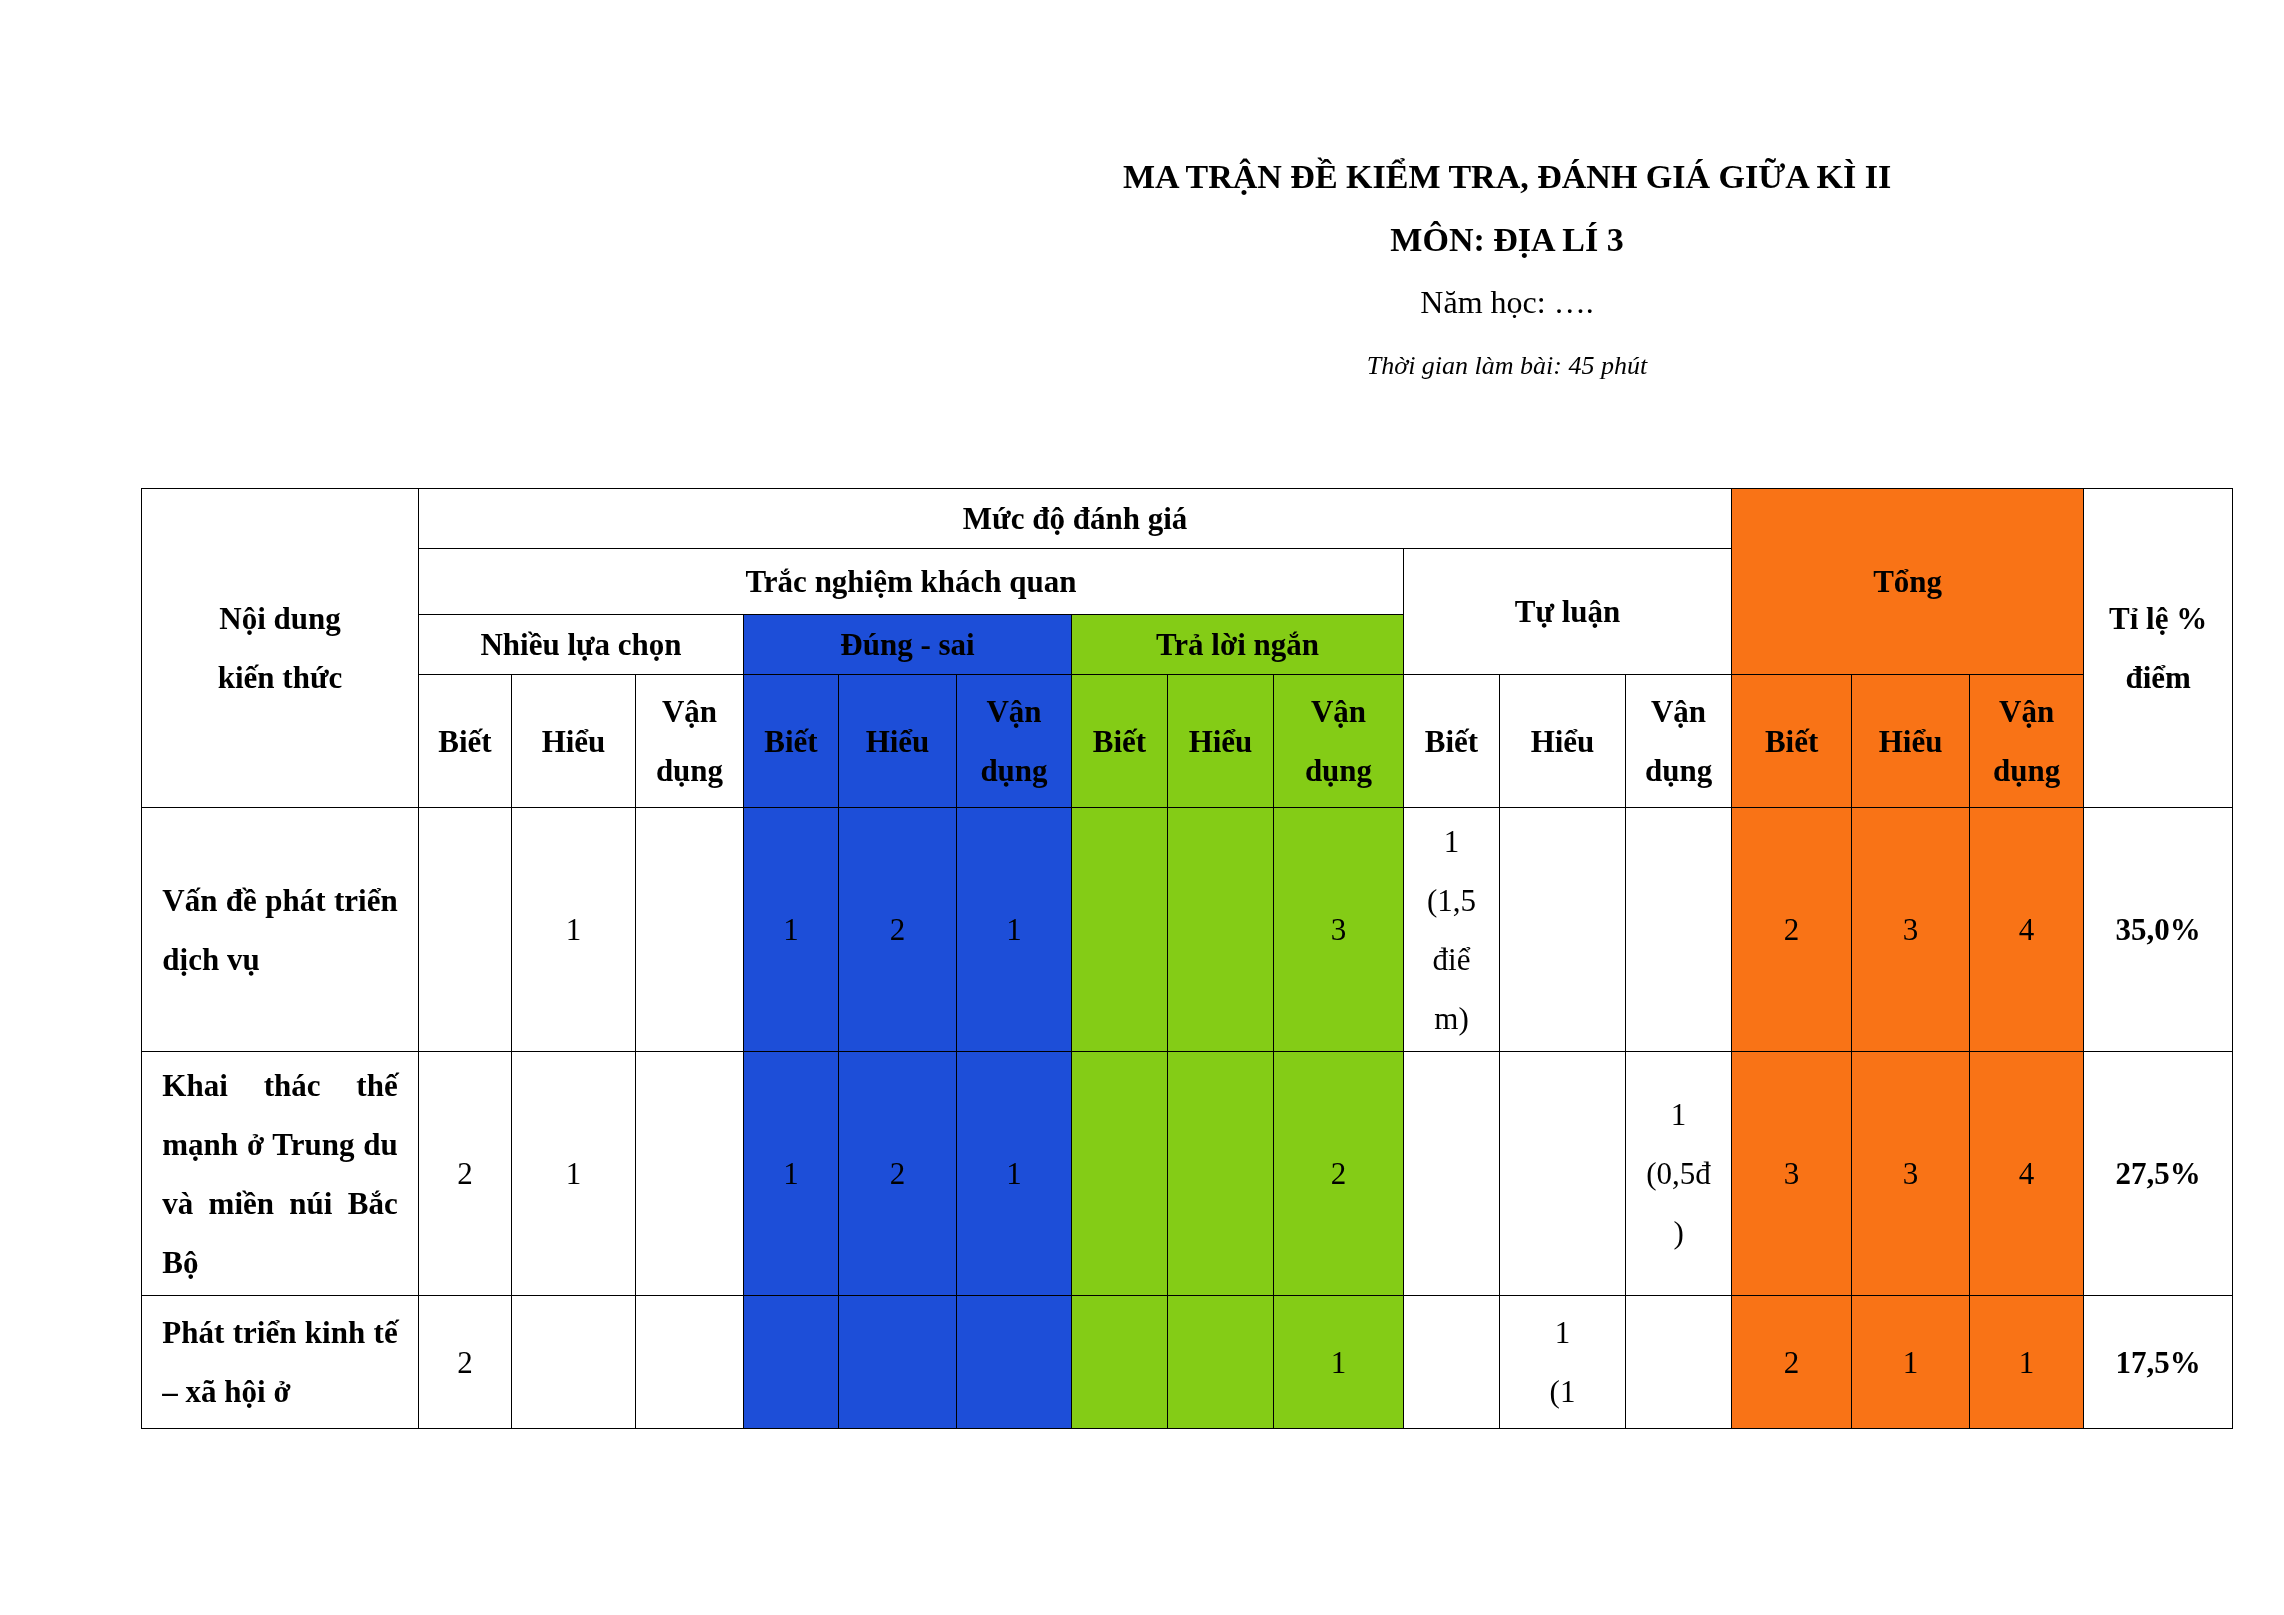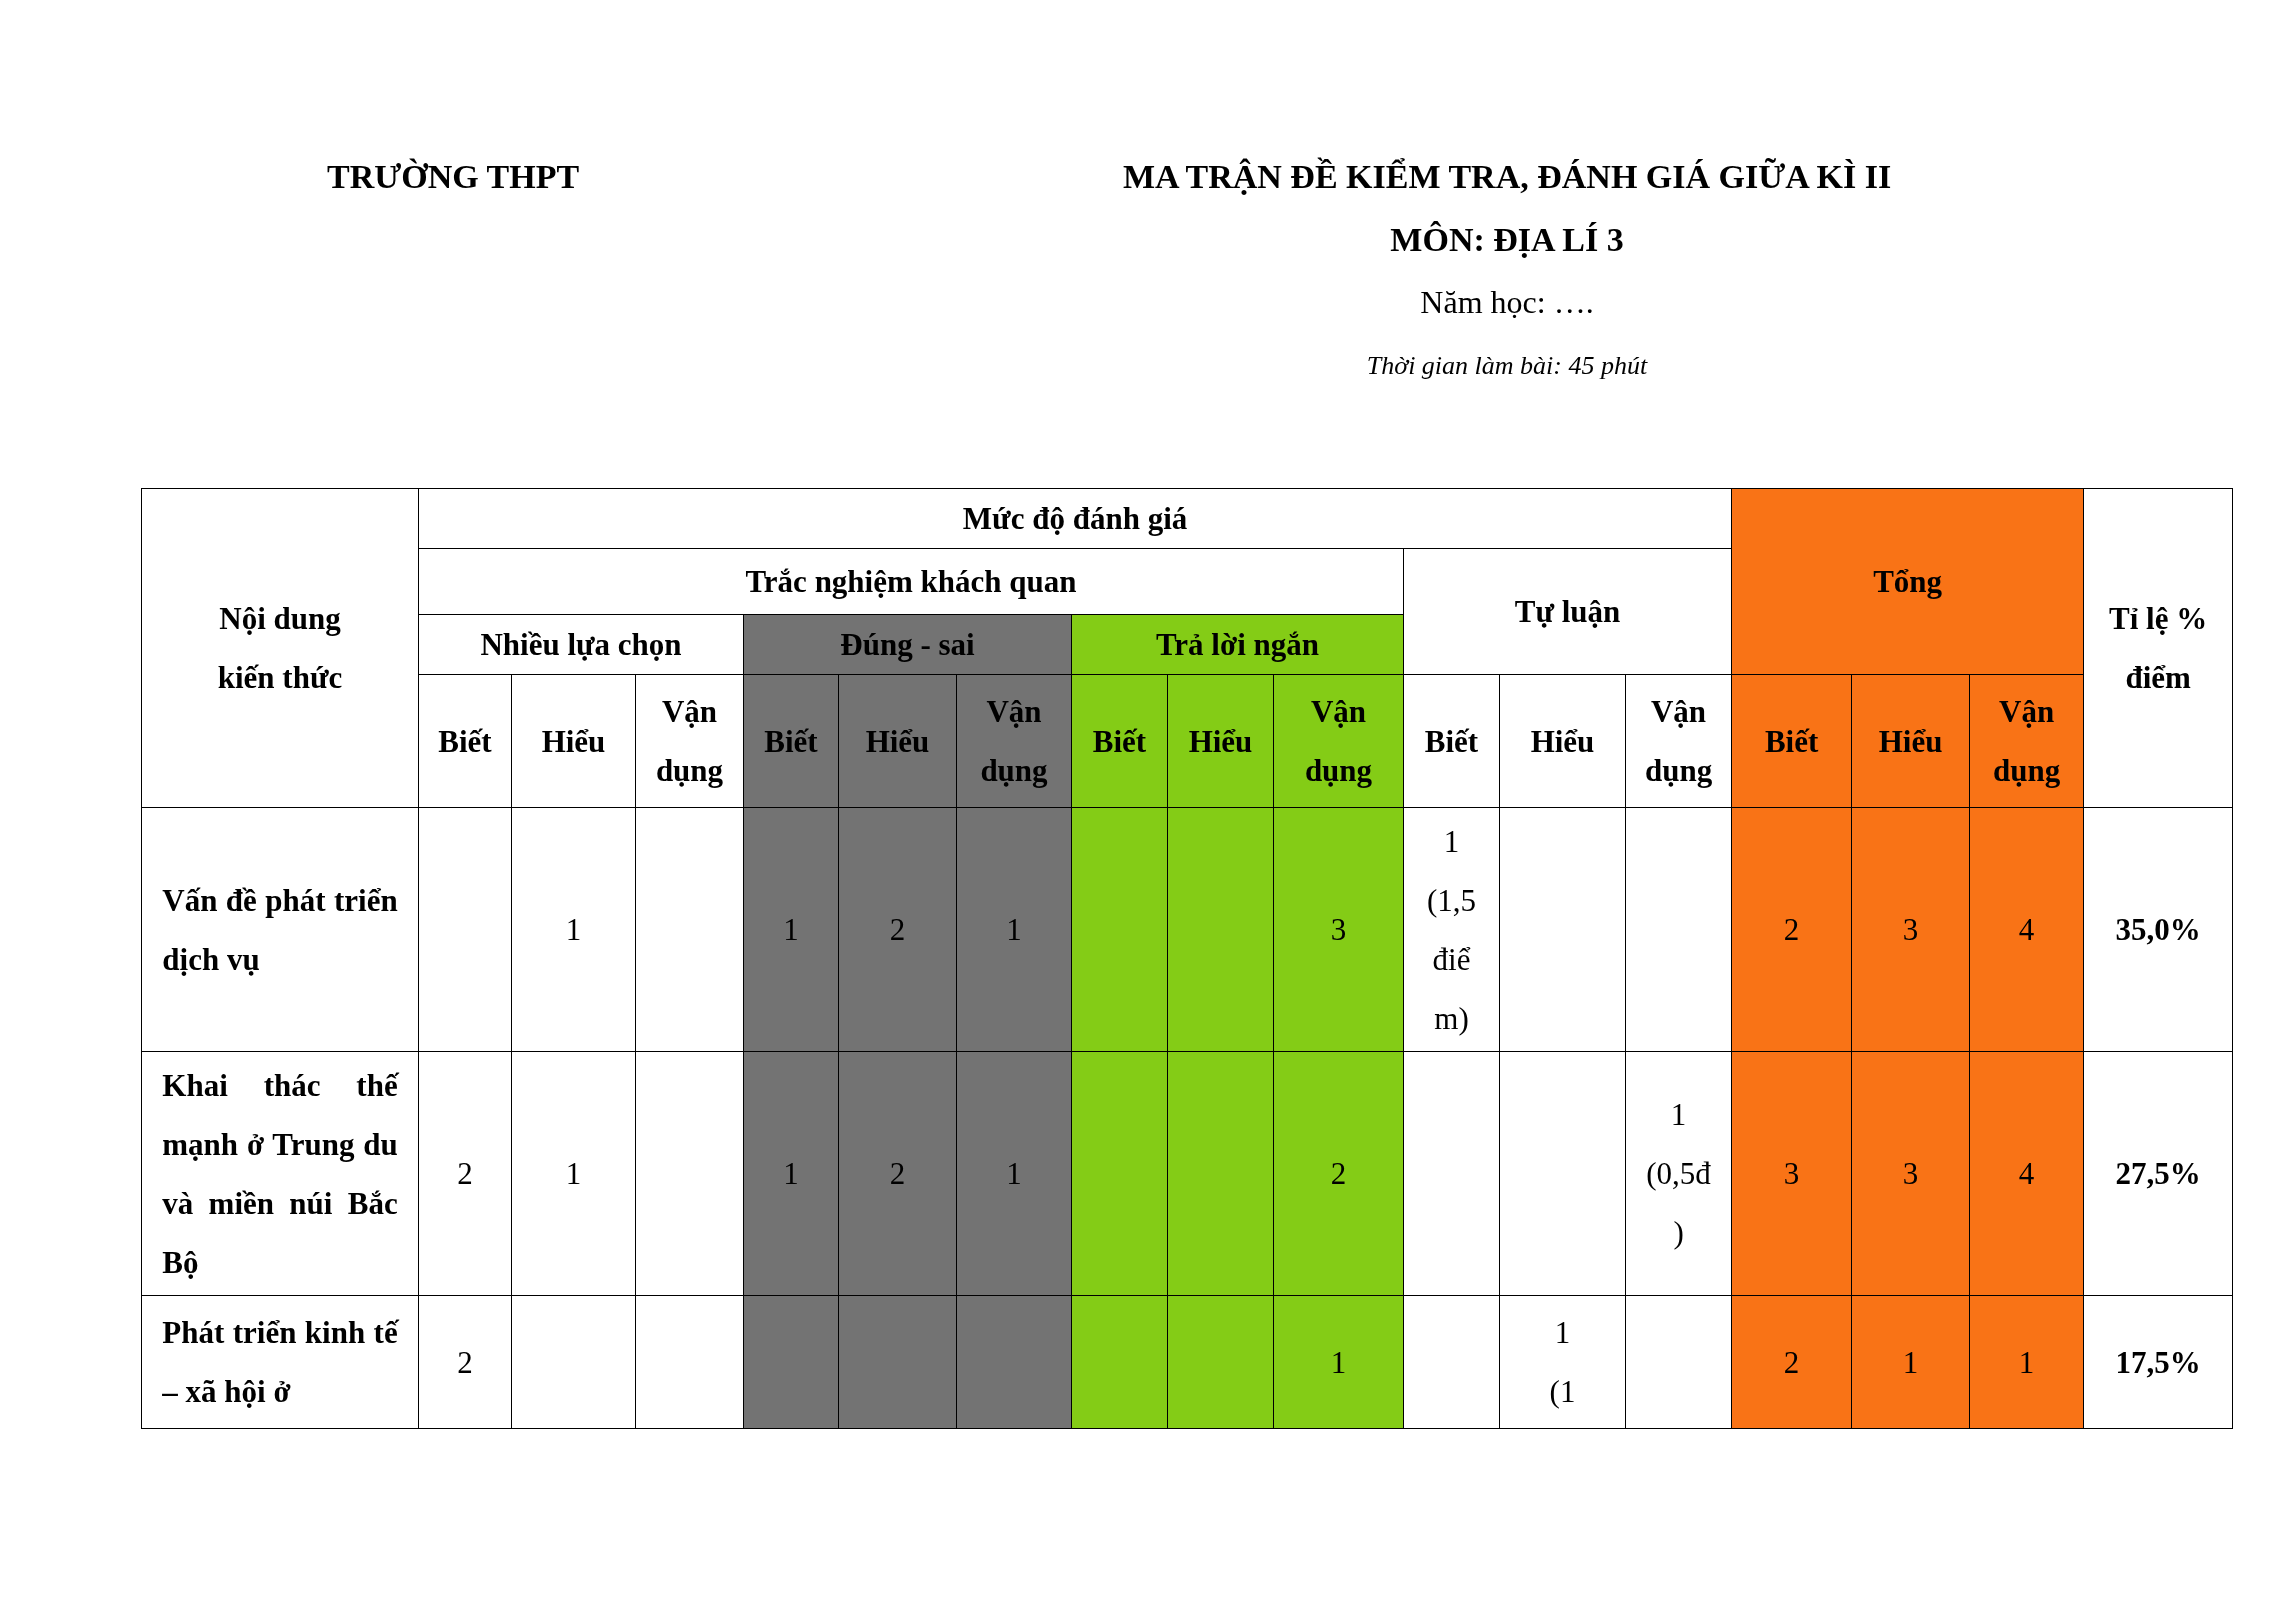--- a/index.html
+++ b/index.html
@@ -48,37 +48,36 @@
   }
   .matrix th { font-weight: bold; }
   .matrix td.topic {
     text-align: justify;
     font-weight: bold;
     padding: 0 20.3px;
     white-space: normal;
   }
   .matrix td.ratio { font-weight: bold; }
 
-  .bg-gray  { background: #737373; }
+  .bg-gray  { background: #1d4ed8; }
   .bg-blue  { background: #84cc16; }
   .bg-cream { background: #f97316; }
 
   
   tr.hr1 { height: 59px; }
   tr.hr2 { height: 66px; }
   tr.hr3 { height: 59px; }
   tr.hr4 { height: 133px; }
   tr.dr-tall  { height: 244px; }
   tr.dr-short { height: 133px; }
 </style>
 </head>
 <body>
 
 <div class="doc-header">
-  <div class="school-name">TRƯỜNG THPT</div>
   <div class="titles">
     <div class="t-main">MA TRẬN ĐỀ KIỂM TRA, ĐÁNH GIÁ GIỮA KÌ II</div>
     <div class="t-sub">MÔN: ĐỊA LÍ 3</div>
     <div class="t-year">Năm học: ….</div>
     <div class="t-time">Thời gian làm bài: 45 phút</div>
   </div>
 </div>
 
 <table class="matrix">
   <colgroup>

